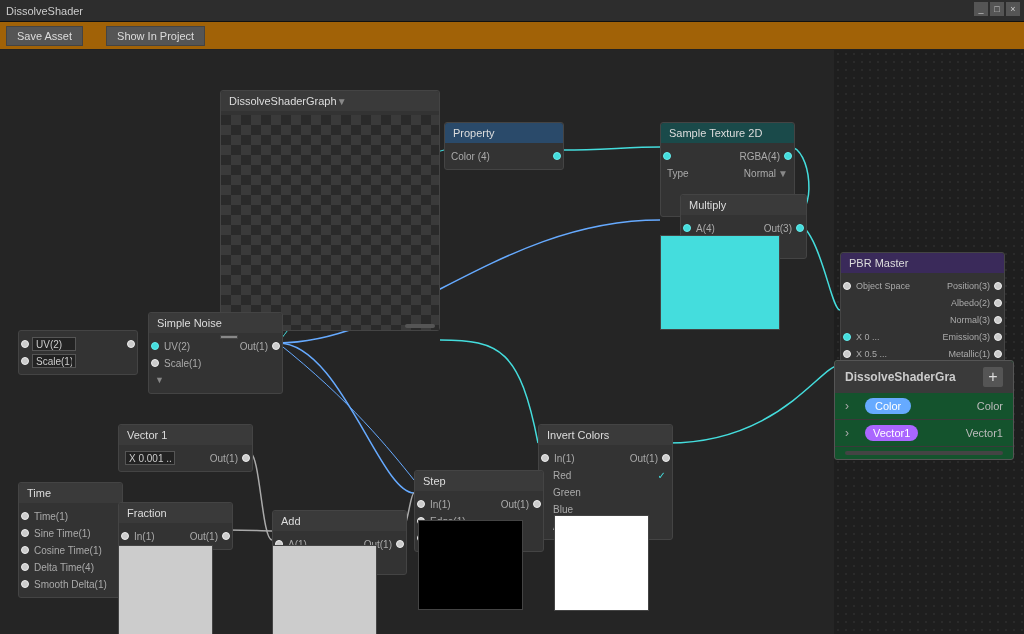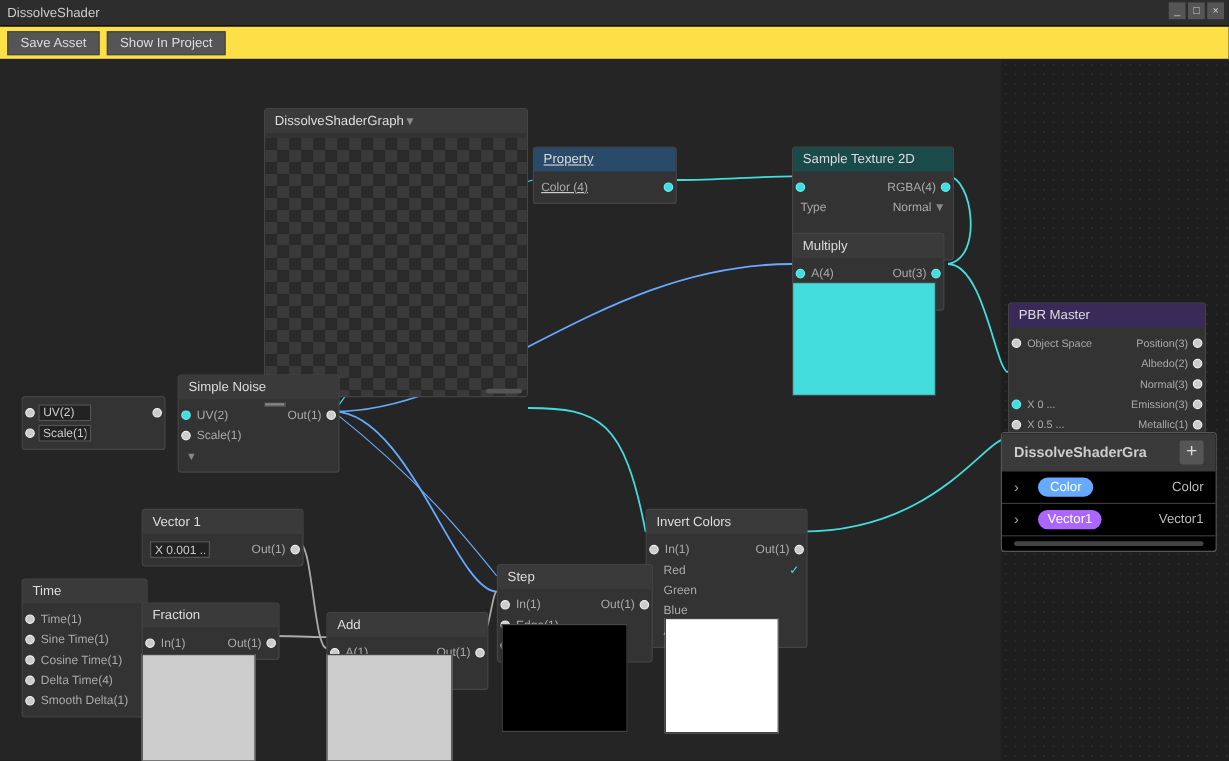--- a/index.html
+++ b/index.html
@@ -39,26 +39,26 @@
       cursor: pointer;
       display: flex;
       align-items: center;
       justify-content: center;
       font-size: 9px;
       color: #ccc;
     }
 
     
     #toolbar {
-      background: #fde047;
+      background: #a16207;
       height: 28px;
       display: flex;
       align-items: center;
       padding: 0 6px;
-      gap: 6px;
+      gap: 23px;
       border-bottom: 1px solid #222;
     }
     .toolbar-btn {
       background: #555;
       border: 1px solid #444;
       color: #ddd;
       font-size: 11px;
       padding: 2px 10px;
       cursor: pointer;
       height: 20px;
@@ -151,21 +151,20 @@
     }
 
     
     #node-dissolve-graph {
       left: 220px; top: 40px;
       width: 220px;
     }
     #node-property {
       left: 444px; top: 72px;
       width: 120px;
-      text-decoration: underline;
     }
     #node-sample-texture {
       left: 660px; top: 72px;
       width: 130px;
     }
     #node-multiply {
       left: 660px; top: 144px;
       width: 130px;
     }
     #node-pbr-master {
@@ -228,21 +227,21 @@
     .preview-gray {
       background: #ccc;
       position: absolute;
       z-index: 2;
       border: 1px solid #444;
     }
     #dissolve-panel {
       position: absolute;
       right: 10px; top: 310px;
       width: 180px;
-      background: #000000;
+      background: #14532d;
       border: 1px solid #555;
       border-radius: 3px;
       z-index: 10;
     }
     #dissolve-panel-header {
       background: #3a3a3a;
       padding: 6px 10px;
       display: flex;
       justify-content: space-between;
       align-items: center;
@@ -426,21 +425,21 @@
       </div>
       <div class="node-port-row">
         <span class="port-label">Type</span>
         <span class="port-label" style="margin-left:auto;">Normal</span>
         <span class="dropdown-arrow" style="margin-left:2px;">▼</span>
       </div>
       <div style="height:30px;"></div>
     </div>
   </div>
 
-  <div class="node" id="node-multiply" style="left:660px; top:144px; width:127px;">
+  <div class="node" id="node-multiply" style="left:680px; top:144px; width:127px;">
     <div class="node-header header-dark">
       <span>Multiply</span>
     </div>
     <div class="node-body">
       <div class="node-port-row">
         <span class="port-dot cyan port-left"></span>
         <span class="port-label" style="margin-left:2px;">A(4)</span>
         <span class="port-label" style="margin-left:auto;">Out(3)</span>
         <span class="port-dot cyan port-right" style="margin-left:4px;"></span>
       </div>

